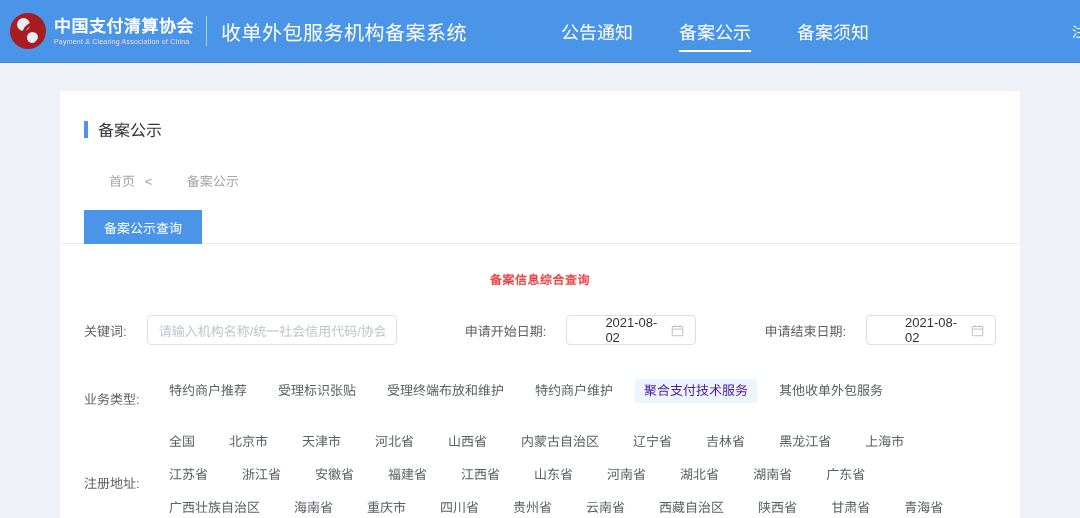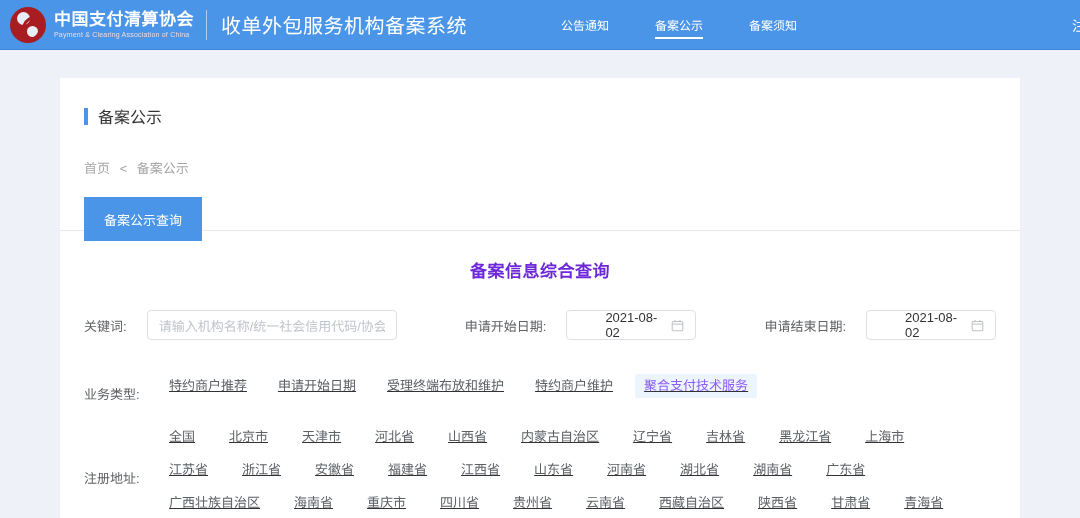--- a/index.html
+++ b/index.html
@@ -12,21 +12,21 @@
   body {
     background: #eef2f8;
     font-family: "Liberation Sans", "DejaVu Sans", sans-serif;
     font-size: 14px;
     color: #333;
     -webkit-font-smoothing: antialiased;
   }
 
   
   .header {
-    height: 50px;
+    height: 63px;
     background: #4a95e8;
     display: flex;
     align-items: center;
     padding: 0 0 0 10px;
     position: relative;
     border-bottom: 1px solid #3d86d8;
   }
   .brand { display: flex; align-items: center; flex: 0 0 auto; }
   .logo-mark {
     width: 36px; height: 36px;
@@ -85,21 +85,21 @@
     font-family: Liberation Serif, serif;
   }
   .nav {
     display: flex;
     align-items: center;
     margin-left: 94px;
     height: 100%;
   }
   .nav-item {
     color: #ffffff;
-    font-size: 12px;
+    font-size: 18px;
     margin-right: 46px;
     height: 100%;
     display: flex;
     align-items: center;
     position: relative;
     cursor: pointer;
     white-space: nowrap;
   }
   .nav-item.active::after {
     content: "";
@@ -149,49 +149,49 @@
     color: #333;
     font-weight: normal;
     margin: 0;
   }
   .breadcrumb {
     padding: 0 24px;
     font-size: 13px;
     color: #a6a6a6;
     margin-bottom: 20px;
   }
-  .breadcrumb .crumb { cursor: pointer; }
+  .breadcrumb .crumb { cursor: pointer; margin-left: 25px; }
   .breadcrumb .sep { margin: 0 6px; }
 
   .tabs-row {
     position: relative;
     padding: 0 24px;
     border-bottom: 1px solid #e6eaef;
     height: 34px;
   }
   .tab-active {
     display: inline-flex;
     align-items: center;
     justify-content: center;
     background: #4a95e8;
     color: #fff;
     font-size: 13px;
-    height: 44px;
+    height: 34px;
     padding: 0 20px;
     white-space: nowrap;
     cursor: pointer;
   }
 
   
   .form-wrap { padding: 26px 24px 0 24px; }
   .form-title {
     text-align: center;
-    font-size: 17px;
+    font-size: 12px;
     font-weight: bold;
-    color: #6d28d9;
+    color: #ef4444;
     margin: 0 0 28px 0;
     letter-spacing: 0.5px;
   }
   .field-row {
     display: flex;
     align-items: center;
     margin-bottom: 34px;
     gap: 12px;
   }
   .field-label {
@@ -234,34 +234,33 @@
     color: #606266;
     white-space: nowrap;
     padding-top: 5px;
     width: 76px;
     flex: 0 0 auto;
   }
   .chips {
     display: flex;
     flex-wrap: wrap;
     flex: 1 1 auto;
-    text-decoration: underline;
   }
   .chip {
     font-size: 13px;
     color: #5c6166;
     padding: 4px 9px;
     margin: 0 13px 9px 0;
     border-radius: 3px;
     white-space: nowrap;
     cursor: pointer;
     line-height: 16px;
   }
   .chip.selected {
-    color: #8b5cf6;
+    color: #4c1d95;
     background: #ecf4fe;
   }
   .chips-region .chip { margin-right: 16px; }
 </style>
 </head>
 <body>
 
 <div class="header">
 
   <div class="brand">
@@ -338,24 +337,25 @@
             <line x1="5" y1="1.3" x2="5" y2="4" stroke="#8b8f96" stroke-width="1.3"></line>
             <line x1="11" y1="1.3" x2="11" y2="4" stroke="#8b8f96" stroke-width="1.3"></line>
           </svg>
         </div>
       </div>
 
       <div class="filter-block">
         <span class="filter-label">业务类型:</span>
         <div class="chips" id="business-type-chips">
             <div class="chip">特约商户推荐</div>
-            <div class="chip">申请开始日期</div>
+            <div class="chip">受理标识张贴</div>
             <div class="chip">受理终端布放和维护</div>
             <div class="chip">特约商户维护</div>
             <div class="chip selected">聚合支付技术服务</div>
+            <div class="chip">其他收单外包服务</div>
           </div>
       </div>
 
       <div class="filter-block">
         <span class="filter-label">注册地址:</span>
         <div class="chips chips-region" id="region-chips">
             <div class="chip">全国</div>
             <div class="chip">北京市</div>
             <div class="chip">天津市</div>
             <div class="chip">河北省</div>

